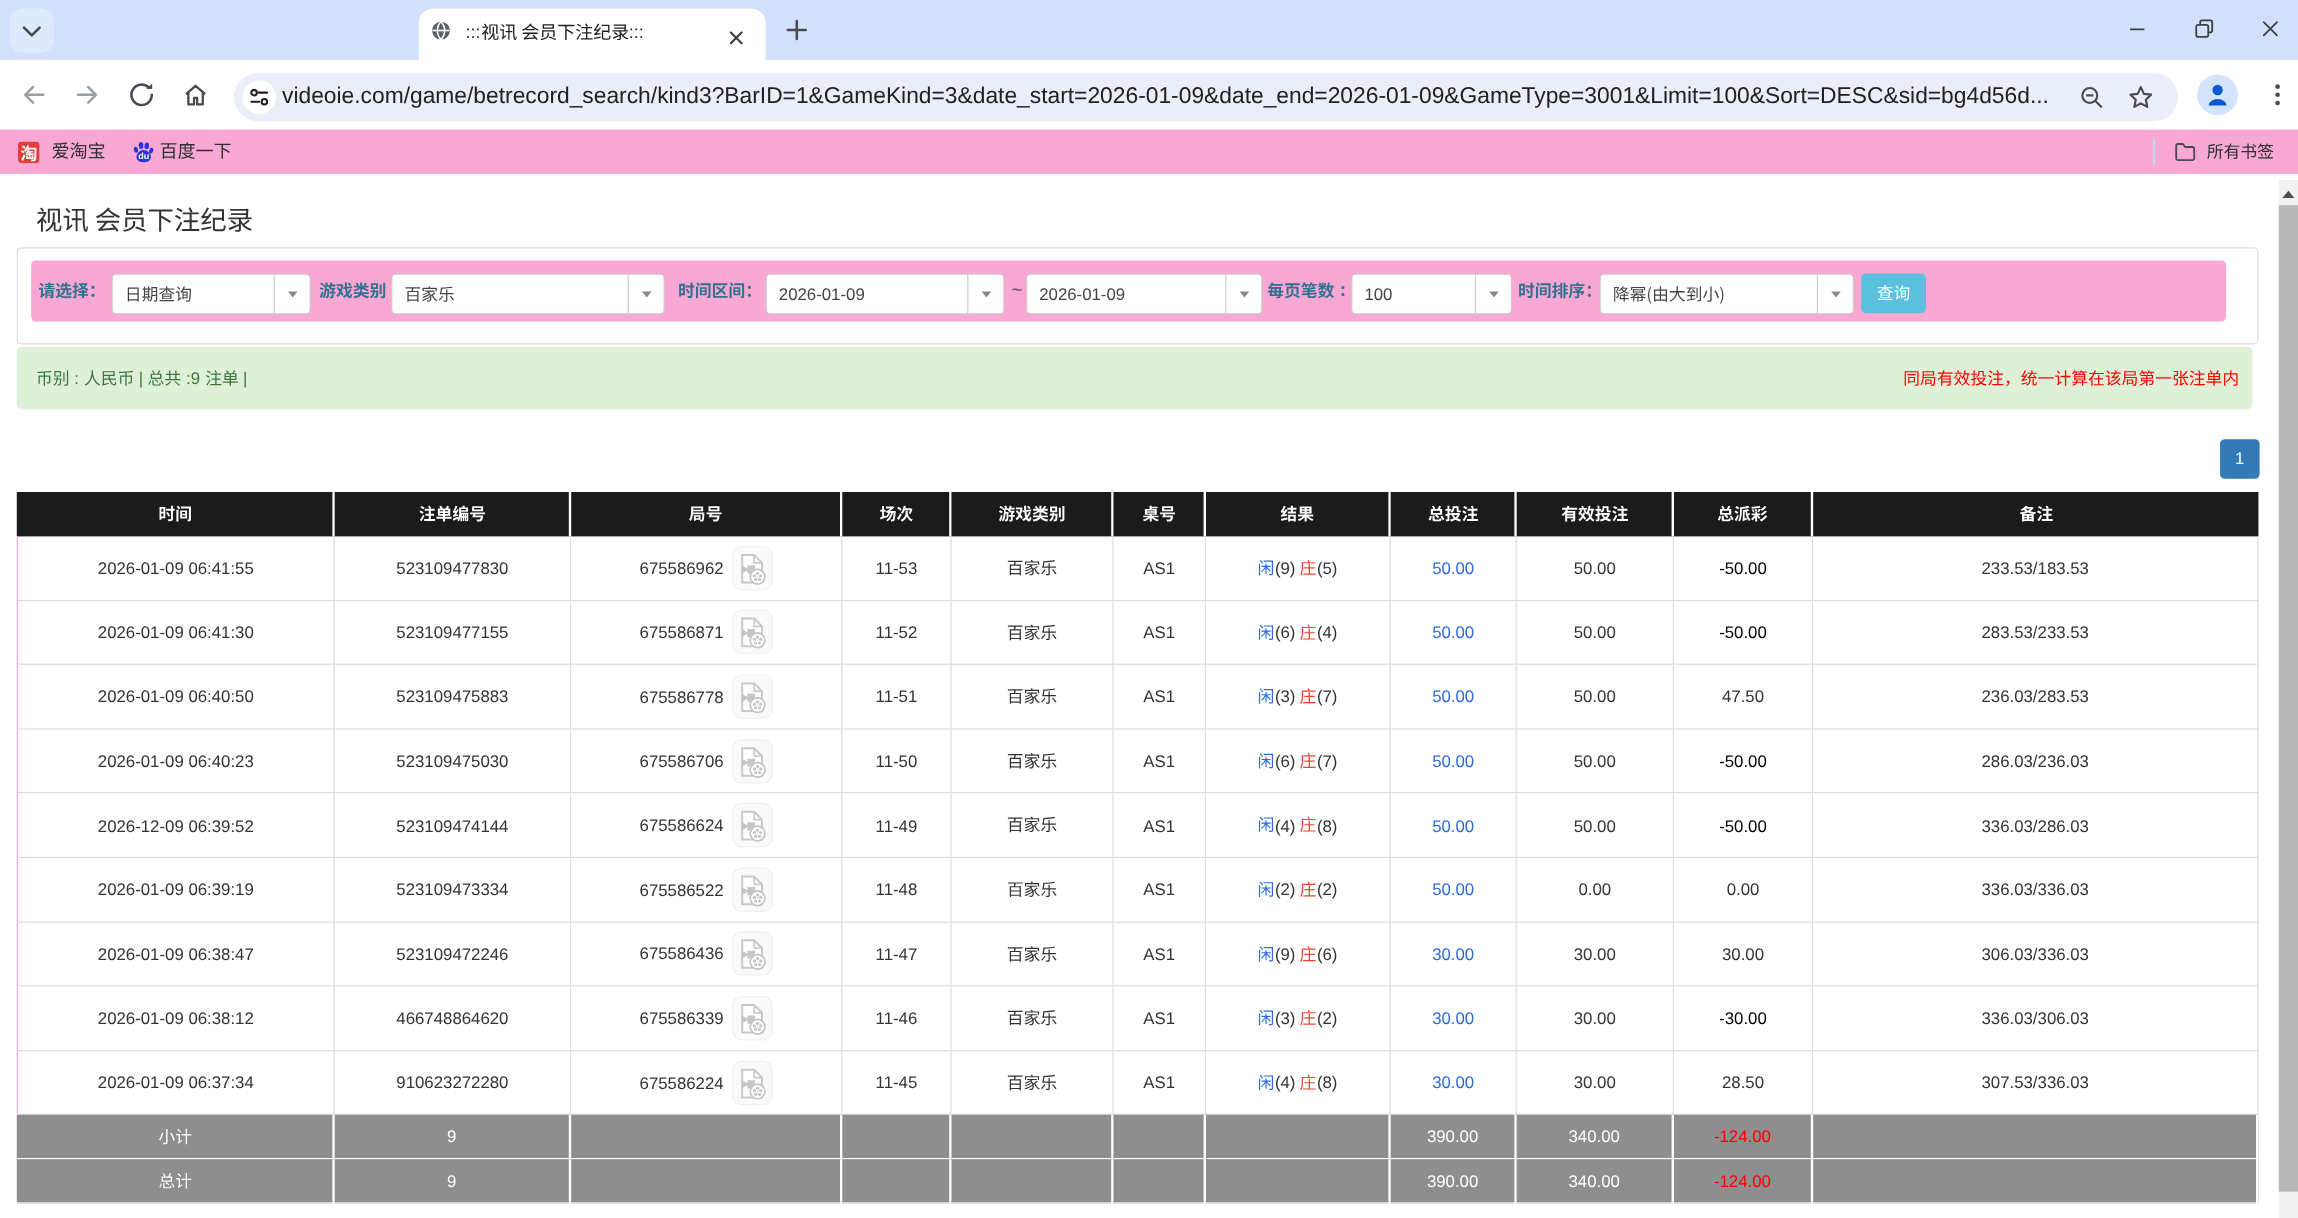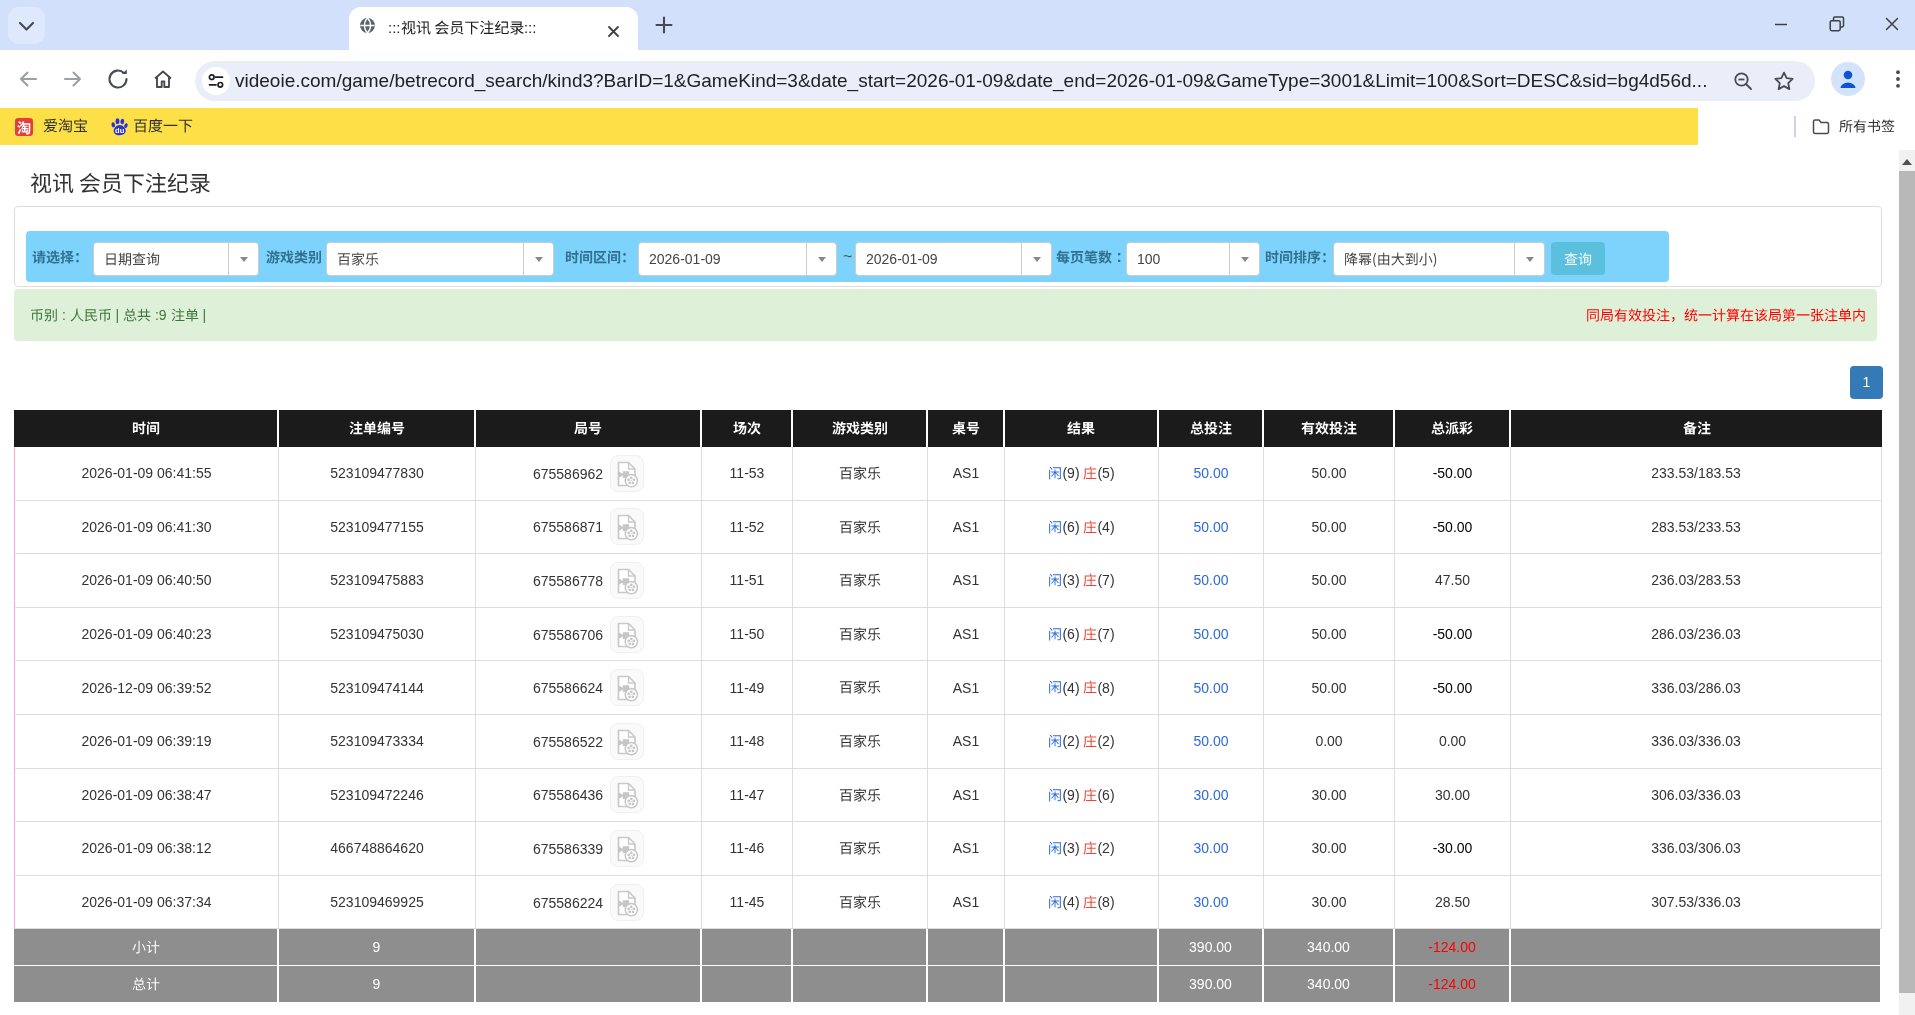--- a/index.html
+++ b/index.html
@@ -8,27 +8,27 @@
 
 #tabstrip {position:absolute;left:0;top:0;width:1915px;height:50px;background:#d2e0fb}
 #chevbtn {position:absolute;left:8px;top:7px;width:37px;height:37px;border-radius:11px;background:#dfe9fd}
 #tab1 {position:absolute;left:46px;top:8px;width:296px;height:38px;border-radius:10px;color:#45494e;font-size:15px}
 #tab2 {position:absolute;left:349px;top:7px;width:289px;height:43px;background:#fff;border-radius:12px 12px 0 0;color:#1f1f1f;font-size:15px}
 .tabx {position:absolute;top:12px;width:25px;height:25px}
 #toolbar {position:absolute;left:0;top:50px;width:1915px;height:58px;background:#fff}
 #pill {position:absolute;left:195px;top:11px;width:1620px;height:40px;border-radius:20px;background:#e9eef9}
 #pillcirc {position:absolute;left:7px;top:6px;width:28px;height:28px;border-radius:50%;background:#fff}
 #url {position:absolute;left:40px;top:0;height:52px;line-height:40px;font-size:19px;color:#202124;white-space:pre}
-#bookbar {position:absolute;left:0;top:108px;width:1698px;height:37px;background:#fde047;color:#2d2f31}
+#bookbar {position:absolute;left:0;top:108px;width:1915px;height:37px;background:#f9a8d4;color:#2d2f31}
 .bktxt {position:absolute;top:0;height:37px;line-height:37px;font-size:13.5px}
 
 #page {position:absolute;left:0;top:145px;width:1899px;height:870px;background:#fff;color:#333}
 #ptitle {position:absolute;left:30px;top:27px;color:#333}
 #fpanel {position:absolute;left:14px;top:61px;width:1868px;height:81px;background:#fff;border:1px solid #ddd;border-radius:4px}
-#fbar {position:absolute;left:11px;top:24px;width:1643px;height:51px;background:#7dd3fc;border-radius:4px;color:#31708f}
+#fbar {position:absolute;left:11px;top:10px;width:1829px;height:51px;background:#f9a8d4;border-radius:4px;color:#31708f}
 .flbl {position:absolute;top:0;height:51px;line-height:51px}
 .sel {position:absolute;top:11px;height:34px;background:#fff;border:1px solid #ccc;border-radius:4px;font-size:14px;color:#444}
 .sel .tx {position:absolute;left:10px;top:0;height:32px;line-height:32px;white-space:nowrap}
 .sel .arr {position:absolute;right:0;top:0;width:30px;height:32px;border-left:1px solid #ccc}
 .sel .arr:after {content:"";position:absolute;left:11px;top:14px;border:4.5px solid transparent;border-top:5.5px solid #888;border-bottom:none}
 #qbtn {position:absolute;left:1525px;top:11px;width:54px;height:33px;background:#5bc0de;border-radius:4px;color:#fff;text-align:center;line-height:33px}
 #gbar {position:absolute;left:14px;top:144px;width:1863px;height:52px;background:#dff0d8;border-radius:4px;color:#3c763d;font-size:14px}
 #gleft {position:absolute;left:16px;top:0;height:52px;line-height:52px}
 #gright {position:absolute;right:11px;top:0;height:52px;line-height:52px;color:#ff0000}
 #pg1 {position:absolute;left:1850px;top:221px;width:33px;height:33px;background:#337ab7;border-radius:4px;color:#fff;font-size:14px;text-align:center;line-height:33px}
@@ -544,21 +544,21 @@
               </svg></span>(3) <span class="red2"><svg class="z" style="width:14.0px;height:14px;vertical-align:-1.7px;" viewBox="0 -880 1000 1000">
                 <use href="#r_zhuang"></use>
               </svg></span>(2)</td>
           <td class="blu">30.00</td>
           <td>30.00</td>
           <td class="red">-30.00</td>
           <td>336.03/306.03</td>
         </tr>
 <tr>
           <td>2026-01-09 06:37:34</td>
-          <td>523109469925</td>
+          <td>910623272280</td>
           <td><span class="gid">675586224</span><span class="vic"><svg width="26" height="28" viewBox="0 0 26 28">
 <path d="M4.5 2.5 h10 l6.5 6.5 v16.5 h-16.5 z" fill="#fff" stroke="#c9c9c9" stroke-width="1.7"></path>
 <path d="M14.5 2.5 v6.5 h6.5" fill="none" stroke="#c9c9c9" stroke-width="1.4"></path>
 <path d="M4.2 11.2 l4.6 2.6 v-2.6 l6.4 0 v6.8 h-6.4 v-2.6 l-4.6 2.6 z" fill="#c6c6c6"></path>
 <circle cx="17.3" cy="20.6" r="6.1" fill="#fff" stroke="#c6c6c6" stroke-width="1.5"></circle>
 <circle cx="17.3" cy="17.9" r="1.35" fill="#c6c6c6"></circle>
                 <circle cx="19.9" cy="19.8" r="1.35" fill="#c6c6c6"></circle>
 <circle cx="18.9" cy="22.9" r="1.35" fill="#c6c6c6"></circle>
                 <circle cx="15.7" cy="22.9" r="1.35" fill="#c6c6c6"></circle>
 <circle cx="14.7" cy="19.8" r="1.35" fill="#c6c6c6"></circle>

